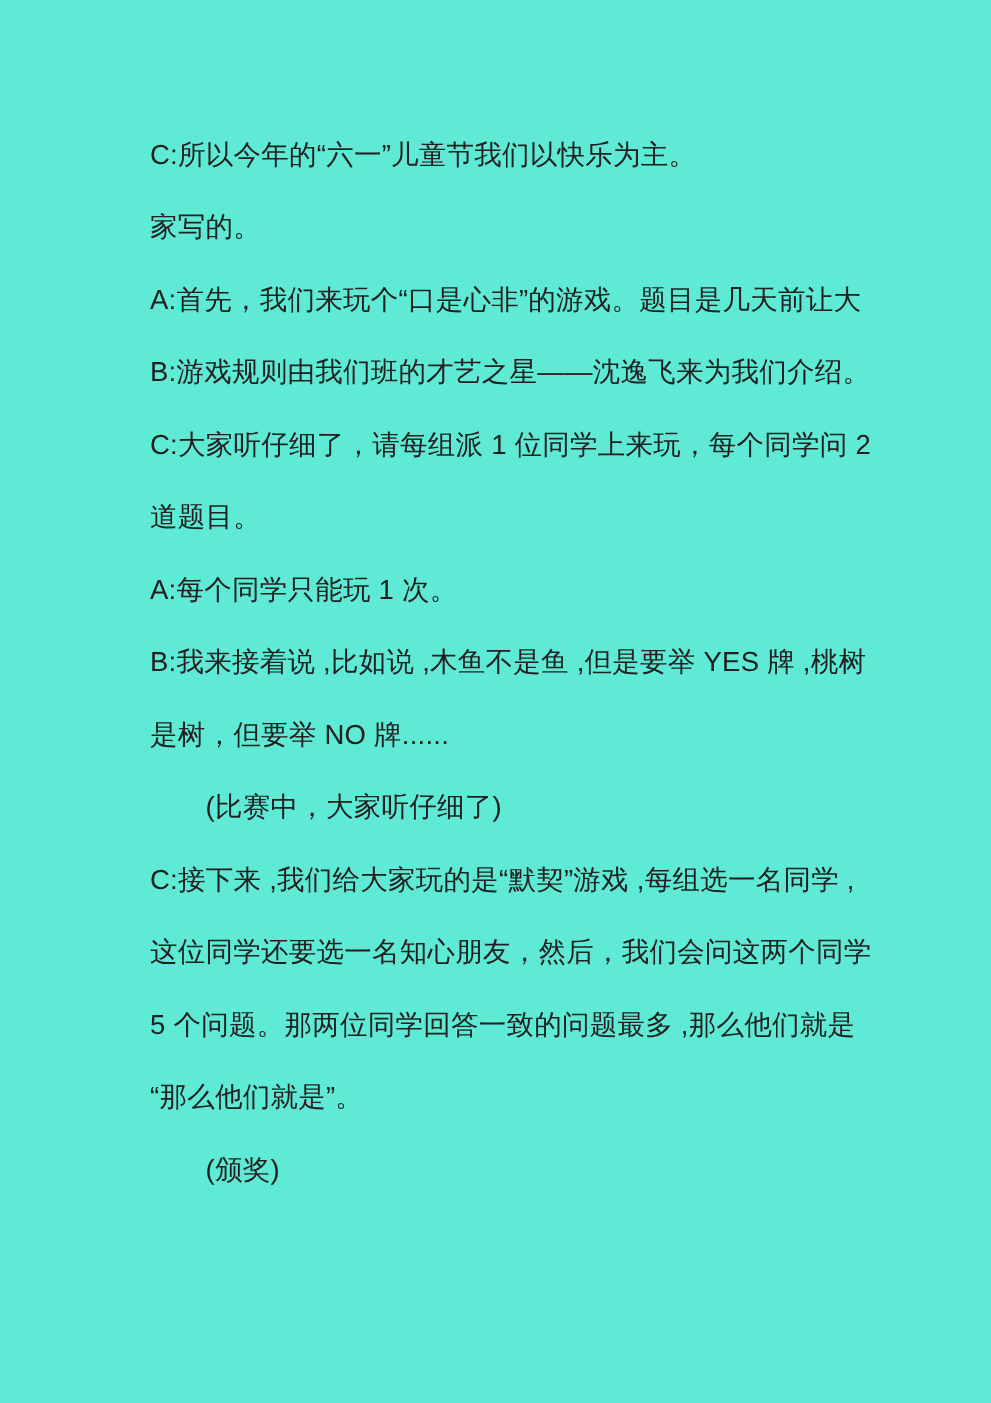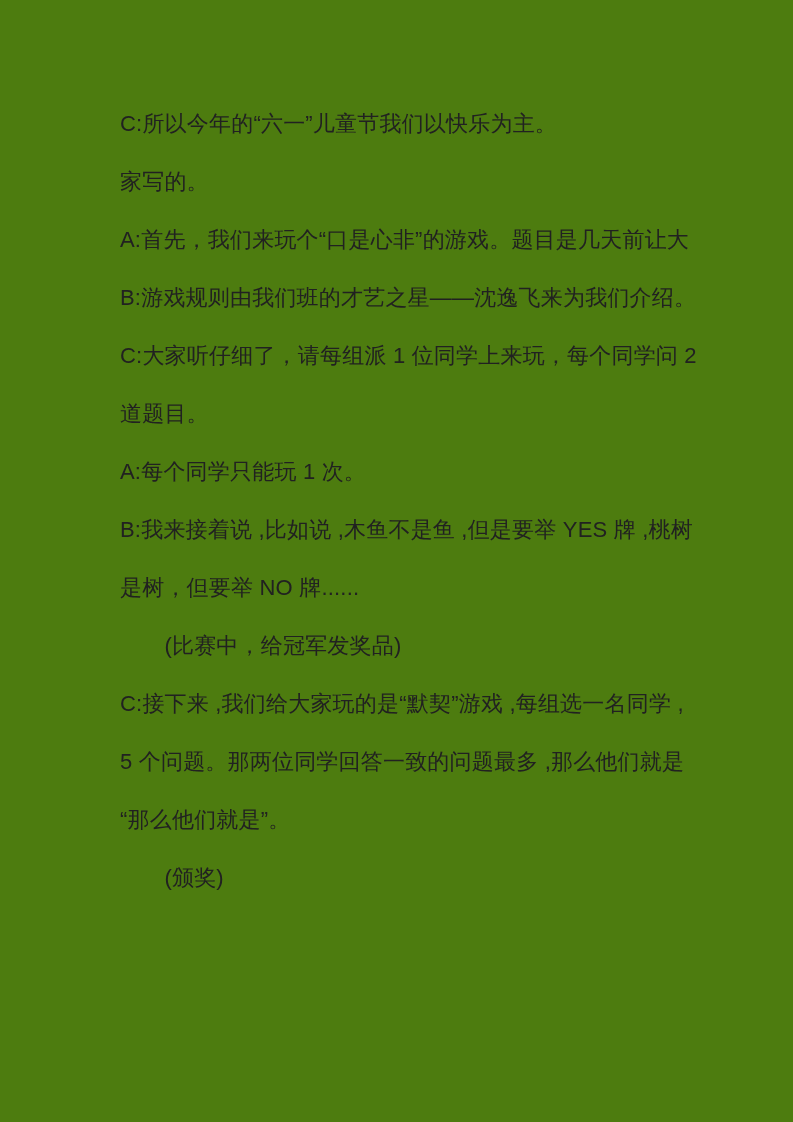--- a/index.html
+++ b/index.html
@@ -9,21 +9,21 @@
   body {
     width: 793px;
     height: 1122px;
     background: #ffffff;
     font-family: "Liberation Sans", sans-serif;
   }
   .page {
     position: relative;
     width: 793px;
     height: 1122px;
-    background: #4d7c0f;
+    background: #5eead4;
     overflow: hidden;
   }
   .content {
     position: absolute;
     left: 120px;
     top: 95px;
     width: 600px;
   }
   .line {
     font-size: 22px;
@@ -41,19 +41,20 @@
   <div class="content">
     <div class="line">C:所以今年的“六一”儿童节我们以快乐为主。</div>
     <div class="line">家写的。</div>
     <div class="line">A:首先，我们来玩个“口是心非”的游戏。题目是几天前让大</div>
     <div class="line">B:游戏规则由我们班的才艺之星——沈逸飞来为我们介绍。</div>
     <div class="line">C:大家听仔细了，请每组派 1 位同学上来玩，每个同学问 2</div>
     <div class="line">道题目。</div>
     <div class="line">A:每个同学只能玩 1 次。</div>
     <div class="line">B:我来接着说 ,比如说 ,木鱼不是鱼 ,但是要举 YES 牌 ,桃树</div>
     <div class="line">是树，但要举 NO 牌......</div>
-    <div class="line">　　(比赛中，给冠军发奖品)</div>
+    <div class="line">　　(比赛中，大家听仔细了)</div>
     <div class="line">C:接下来 ,我们给大家玩的是“默契”游戏 ,每组选一名同学 ,</div>
+    <div class="line">这位同学还要选一名知心朋友，然后，我们会问这两个同学</div>
     <div class="line">5 个问题。那两位同学回答一致的问题最多 ,那么他们就是</div>
     <div class="line">“那么他们就是”。</div>
     <div class="line">　　(颁奖)</div>
   </div>
 </div>
 
 </body></html>

